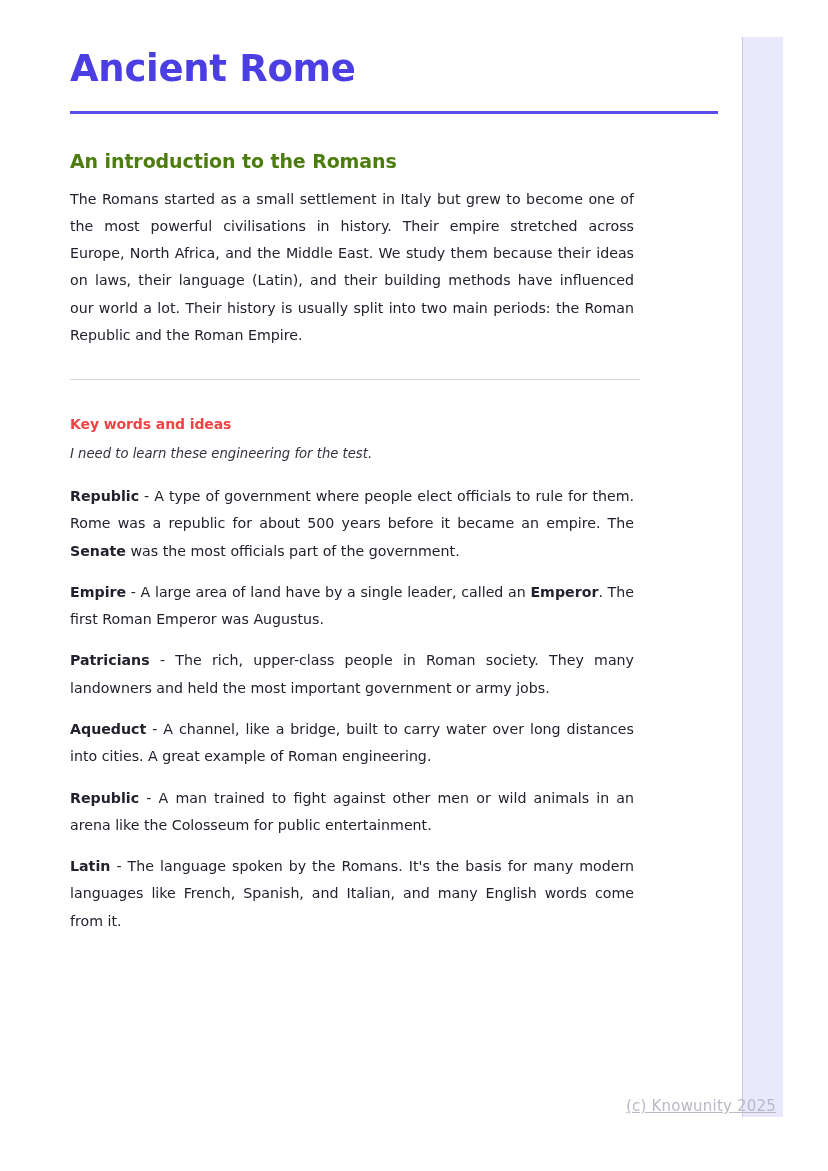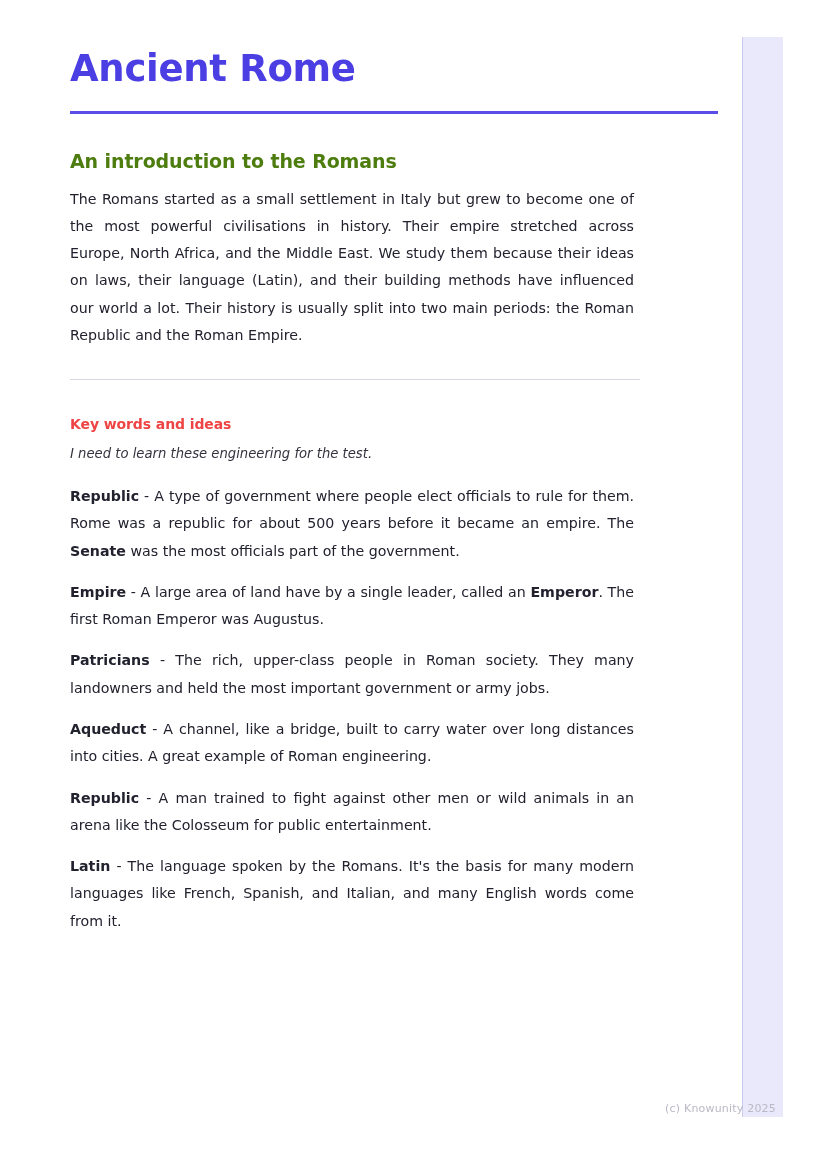--- a/index.html
+++ b/index.html
@@ -30,24 +30,25 @@
     top: 37px;
     right: 85px;
     width: 1px;
     height: 1080px;
     background: #c9c9ee;
   }
   .watermark {
     position: absolute;
     right: 52px;
     bottom: 56px;
-    font-size: 11px;
+    font-size: 15px;
     color: #b9b9c6;
     letter-spacing: 0.2px;
     white-space: nowrap;
+    text-decoration: underline;
   }
 
   .page {
     position: absolute;
     left: 70px;
     top: 48px;
     width: 564px;
   }
 
   h1.doc-title {

